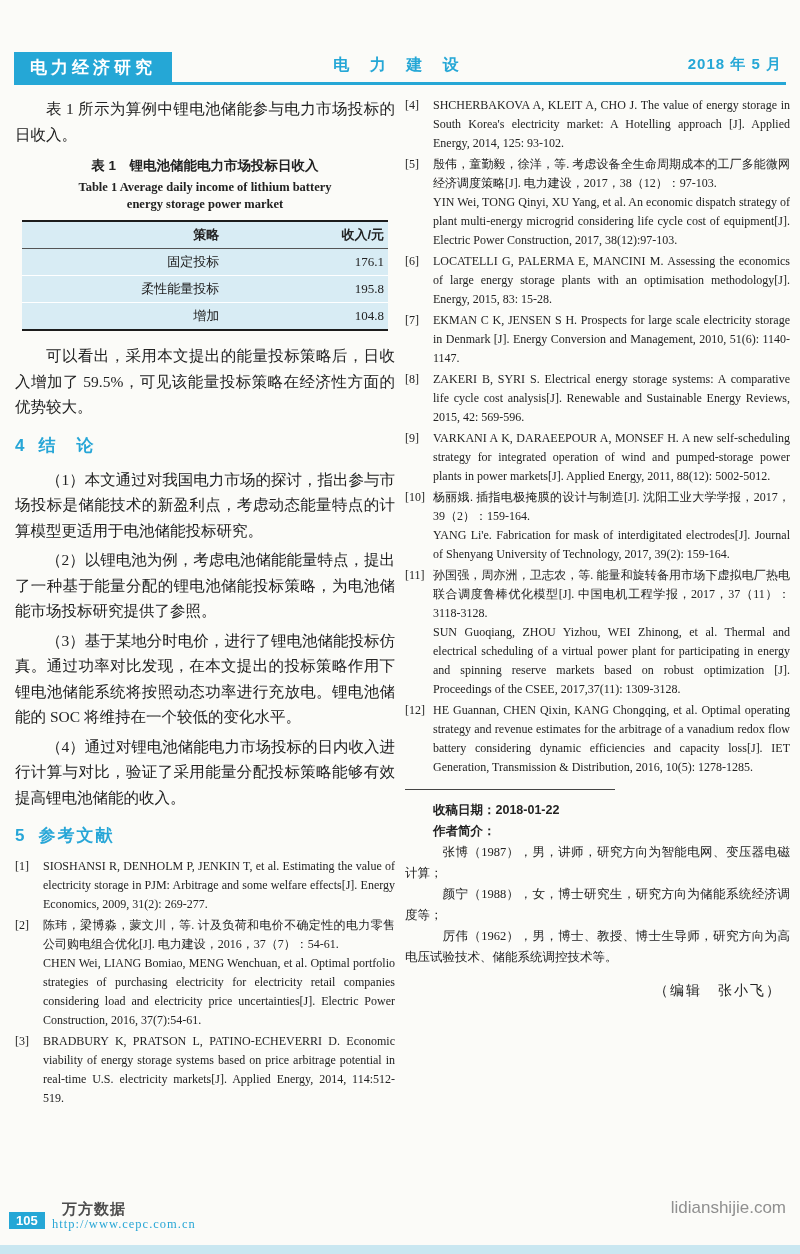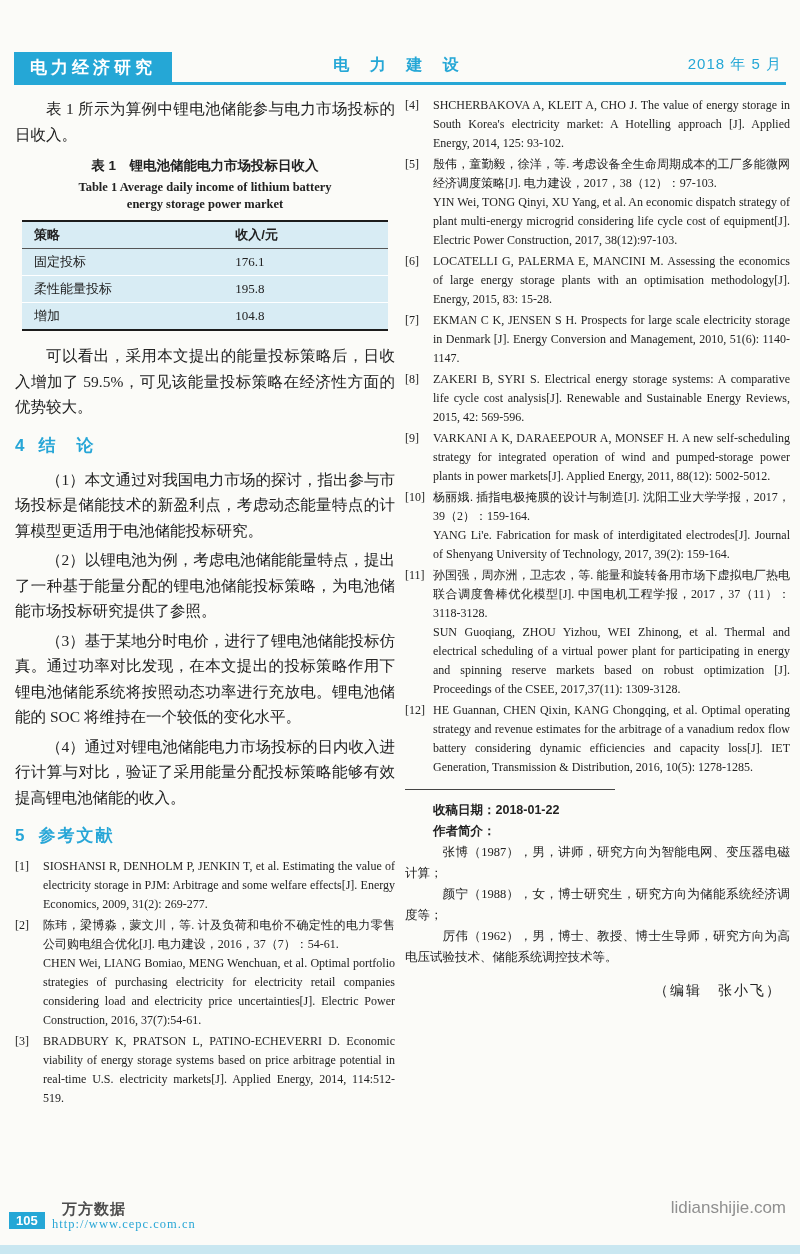--- a/index.html
+++ b/index.html
@@ -16,21 +16,21 @@
     background:#25a7d6; color:#fff; padding:0 16px;
     font-family:"Liberation Sans", sans-serif; font-weight:bold; font-size:17px; letter-spacing:4px;
   }
   .hdr-journal {
     position:absolute; left:0; right:0; top:55px; text-align:center;
     color:#25a7d6; font-family:"Liberation Sans", sans-serif; font-weight:bold;
     font-size:16px; letter-spacing:8px;
   }
   .hdr-date {
     position:absolute; right:18px; top:55px; color:#25a7d6;
-    font-family:"Liberation Sans", sans-serif; font-weight:normal; font-size:15px; letter-spacing:1px;
+    font-family:"Liberation Sans", sans-serif; font-weight:bold; font-size:15px; letter-spacing:1px;
   }
   
   .col-left  { position:absolute; left:15px;  top:96px; width:380px; }
   .col-right { position:absolute; left:405px; top:96px; width:385px; }
   
   .body-p {
     font-size:15.5px; line-height:25.5px; text-align:justify; text-indent:2em;
     margin-bottom:4px;
   }
   .sec-h {
@@ -44,21 +44,21 @@
     text-align:center; font-family:"Liberation Sans", sans-serif; font-weight:bold;
     font-size:13.5px; margin:10px 0 4px 0;
   }
   .tbl-cap-en { text-align:center; font-weight:bold; font-size:12.5px; line-height:17px; }
   table.inc {
     width:366px; margin:7px auto 12px auto; border-collapse:collapse;
     border-top:2px solid #1c1c1c; border-bottom:2px solid #1c1c1c;
     font-size:13px;
   }
   table.inc th, table.inc td {
-    background:#d8ecf4; text-align:left; padding:4px 12px; height:26px;
+    background:#d8ecf4; text-align:right; padding:4px 4px; height:26px;
   }
   table.inc th {
     font-family:"Liberation Sans", sans-serif; font-weight:bold;
     border-bottom:1px solid #555;
   }
   table.inc tr.r td { border-bottom:1px solid #ffffff; }
   table.inc tr.r:last-child td { border-bottom:none; }
   table.inc .c1 { width:55%; }
   
   .ref { display:flex; margin-bottom:2px; font-size:12px; line-height:19px; }

